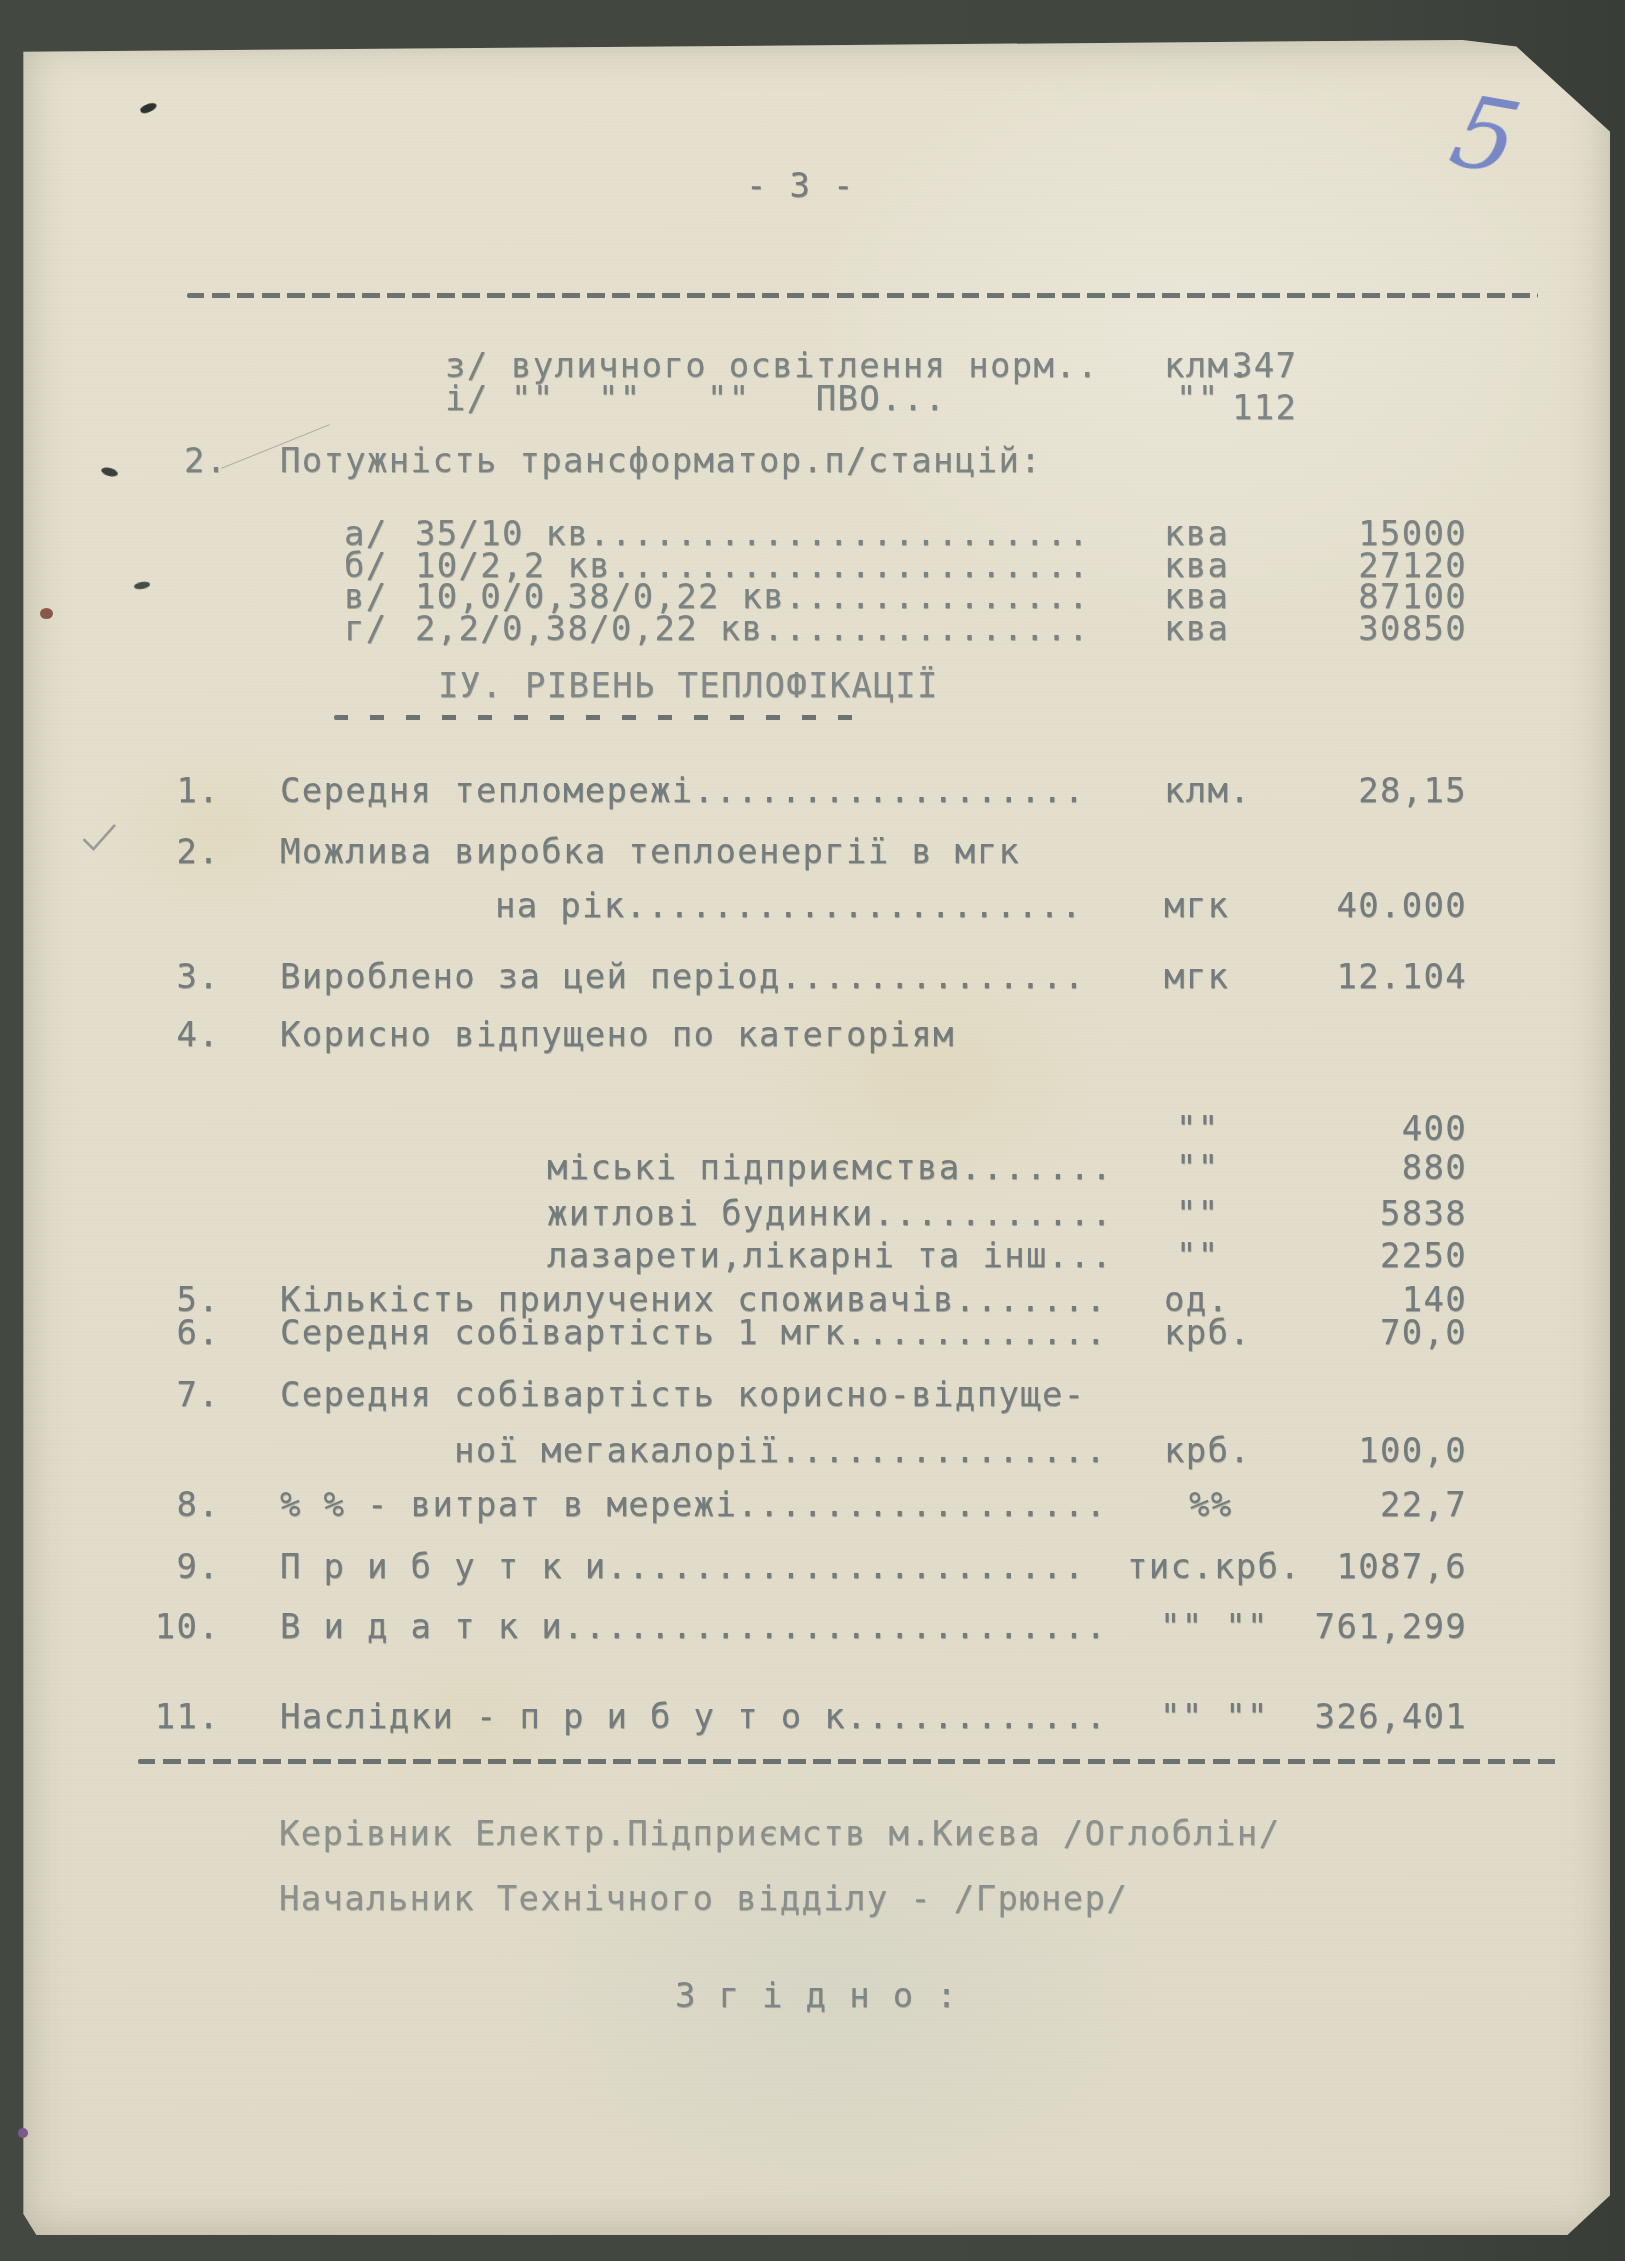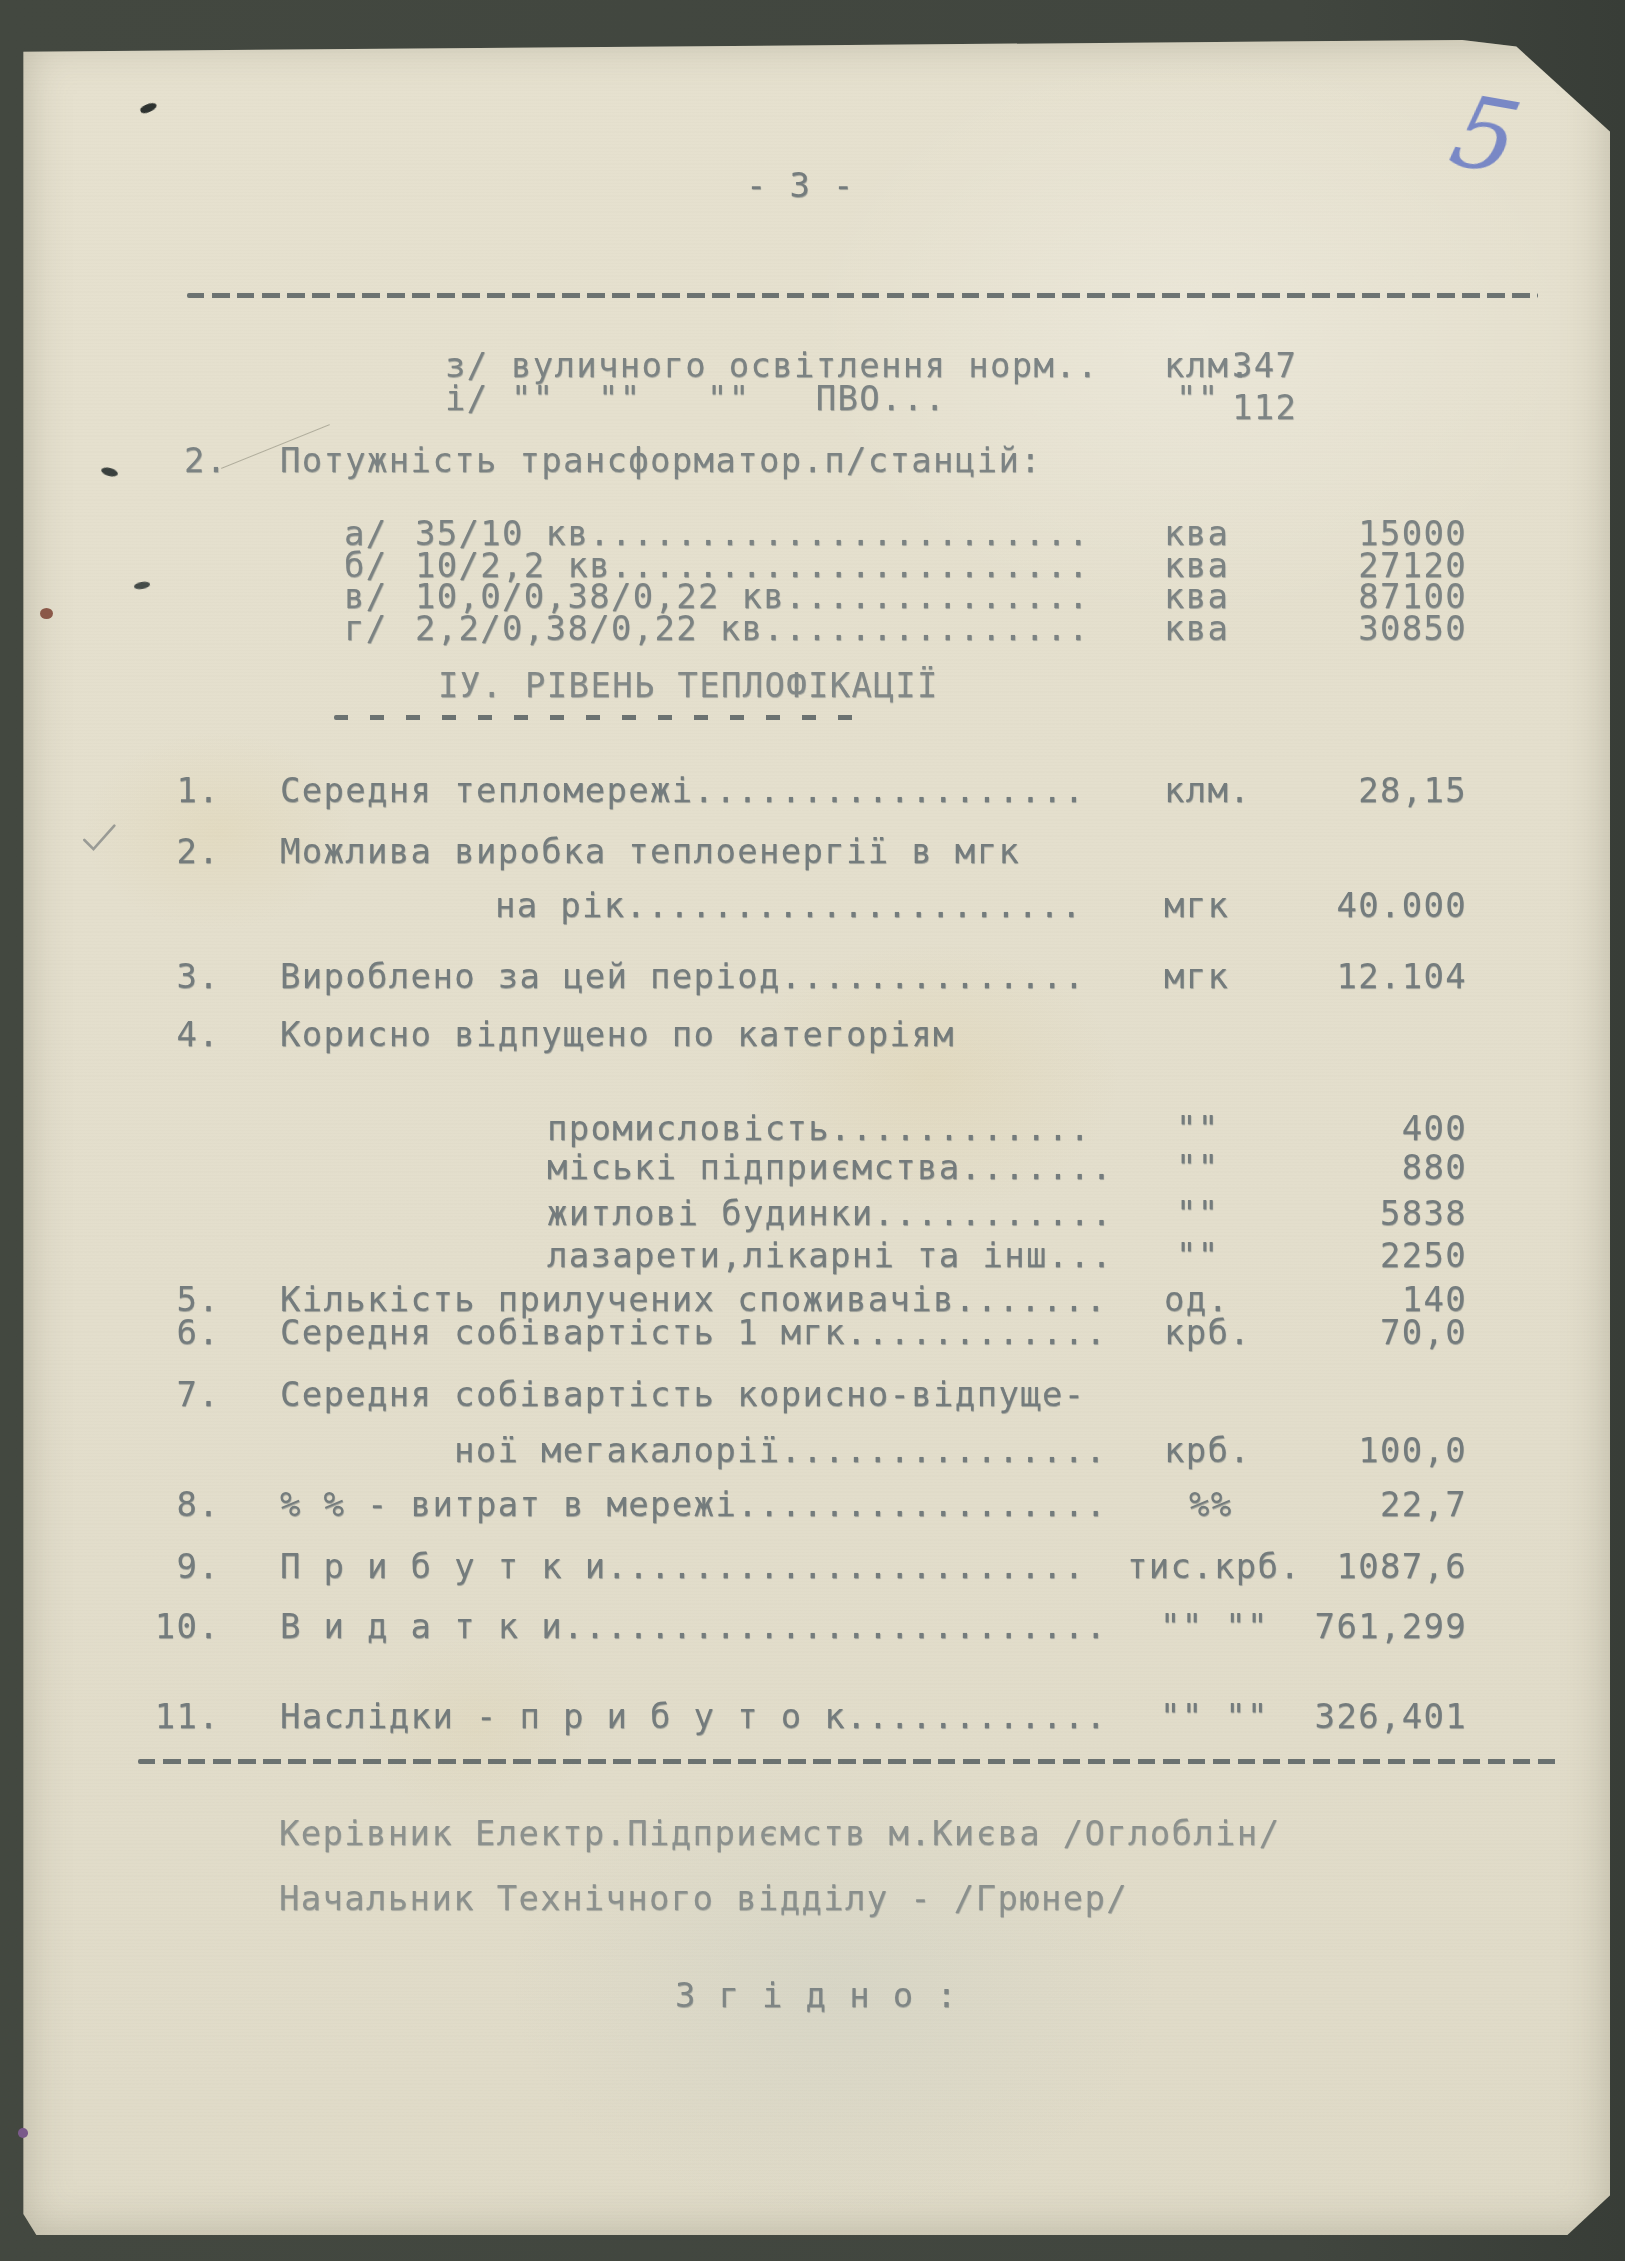--- a/index.html
+++ b/index.html
@@ -175,21 +175,20 @@
       <span class="unit">мгк</span>
       <span class="val">12.104</span>
     </div>
 
     <div class="ln o80" style="top:1015px">
       <span class="num">4.</span>
       <span class="lbl">Корисно відпущено по категоріям</span>
     </div>
 
     <div class="ln o80" style="top:1109px">
-      <span class="sub">промисловість............</span>
       <span class="unit-s">""</span>
       <span class="val">400</span>
     </div>
     <div class="ln o80" style="top:1148px">
       <span class="sub">міські підприємства.......</span>
       <span class="unit-s">""</span>
       <span class="val">880</span>
     </div>
     <div class="ln o80" style="top:1194px">
       <span class="sub">житлові будинки...........</span>

